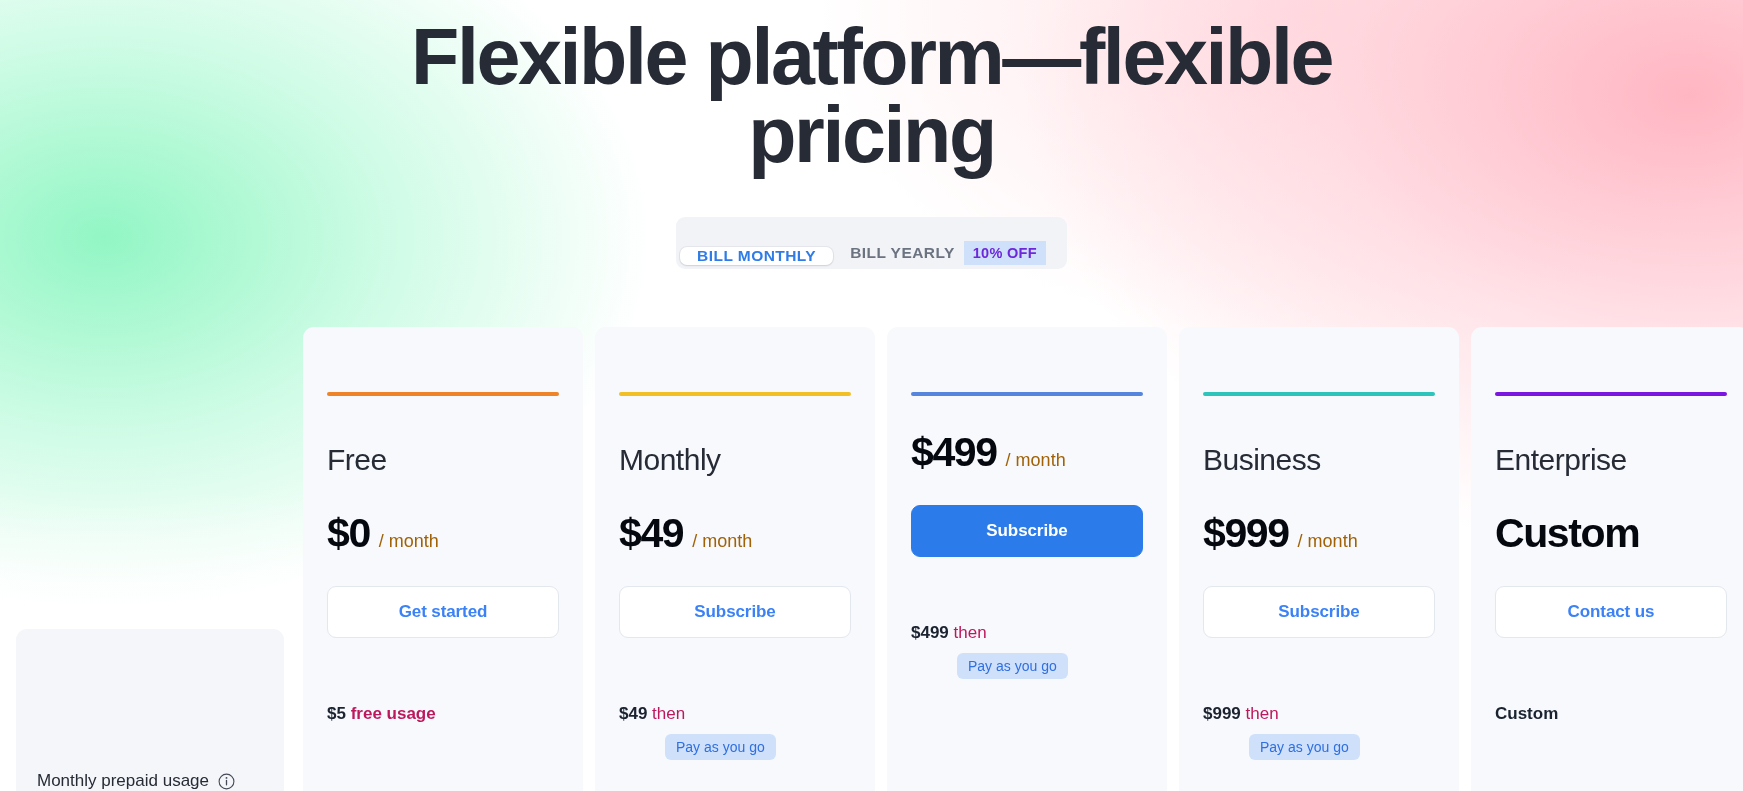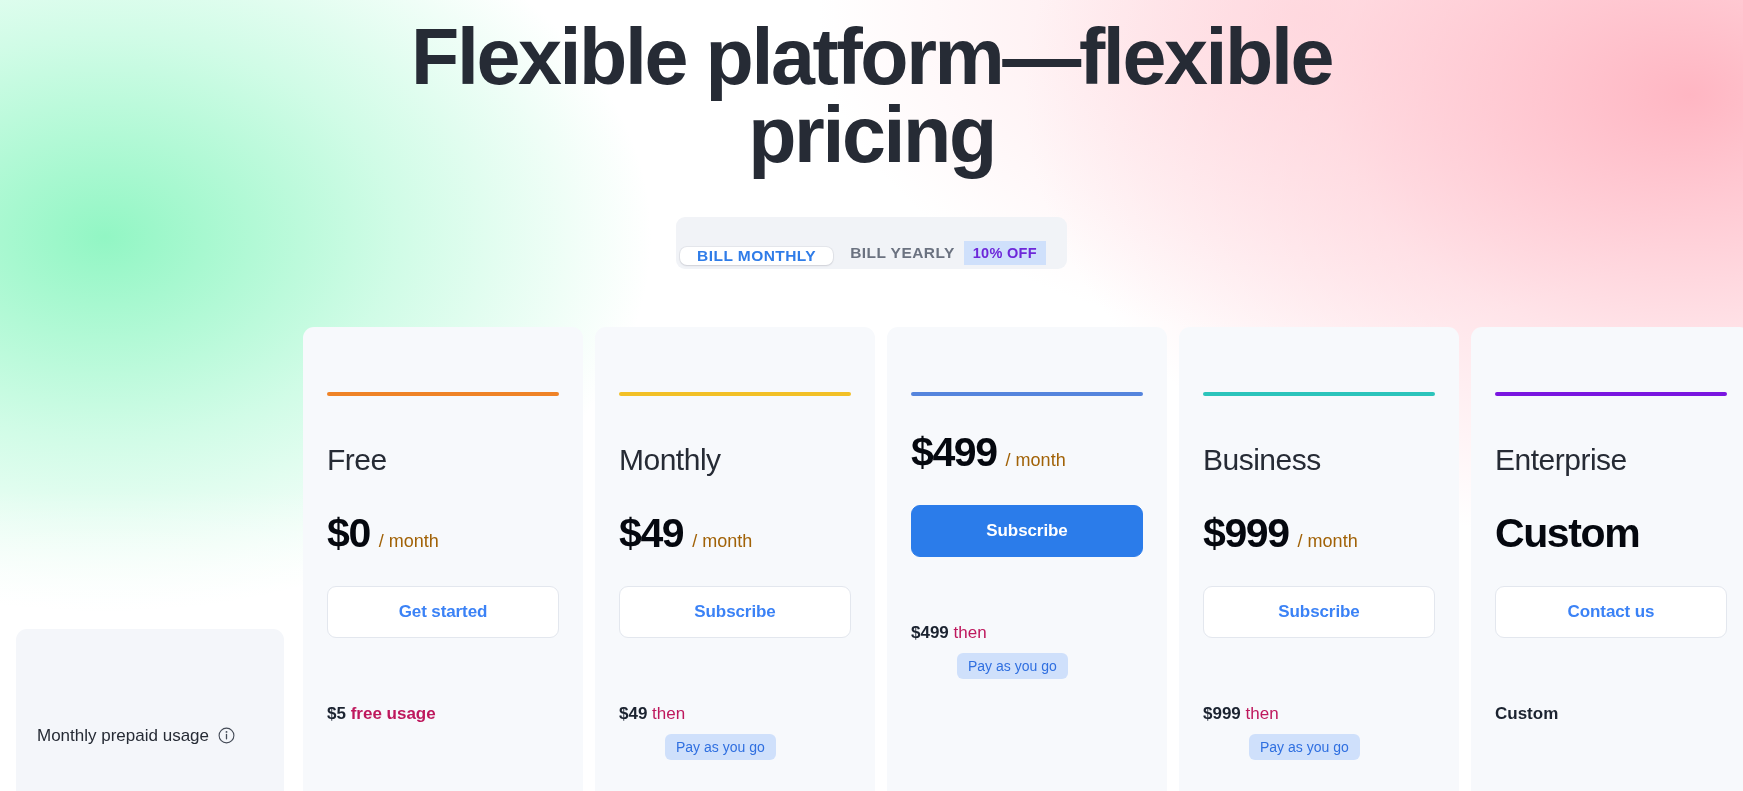--- a/index.html
+++ b/index.html
@@ -190,21 +190,21 @@
   
   .left-panel {
     position: absolute;
     left: 16px;
     top: 629px;
     width: 268px;
     height: 162px;
     background: #f4f6fa;
     border-radius: 11px 11px 0 0;
     display: flex;
-    align-items: center;
+    align-items: flex-end;
     padding-top: 51px;
     padding-left: 21px;
   }
   .left-panel-row {
     display: flex;
     align-items: center;
     gap: 9px;
   }
   .left-panel-label {
     font-size: 17px;

